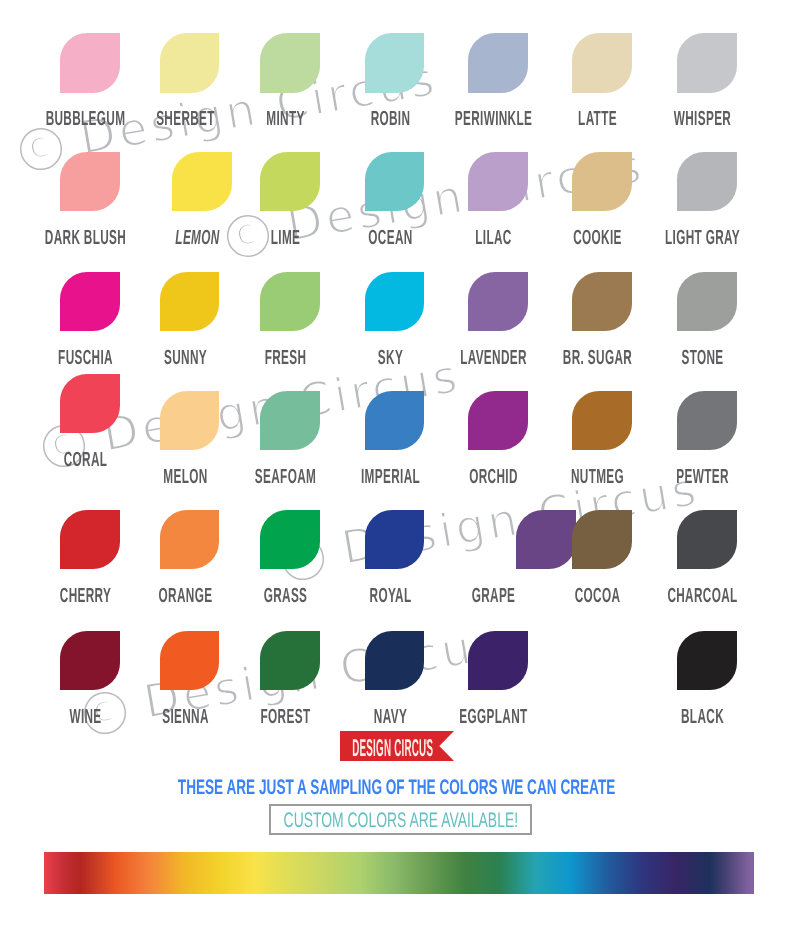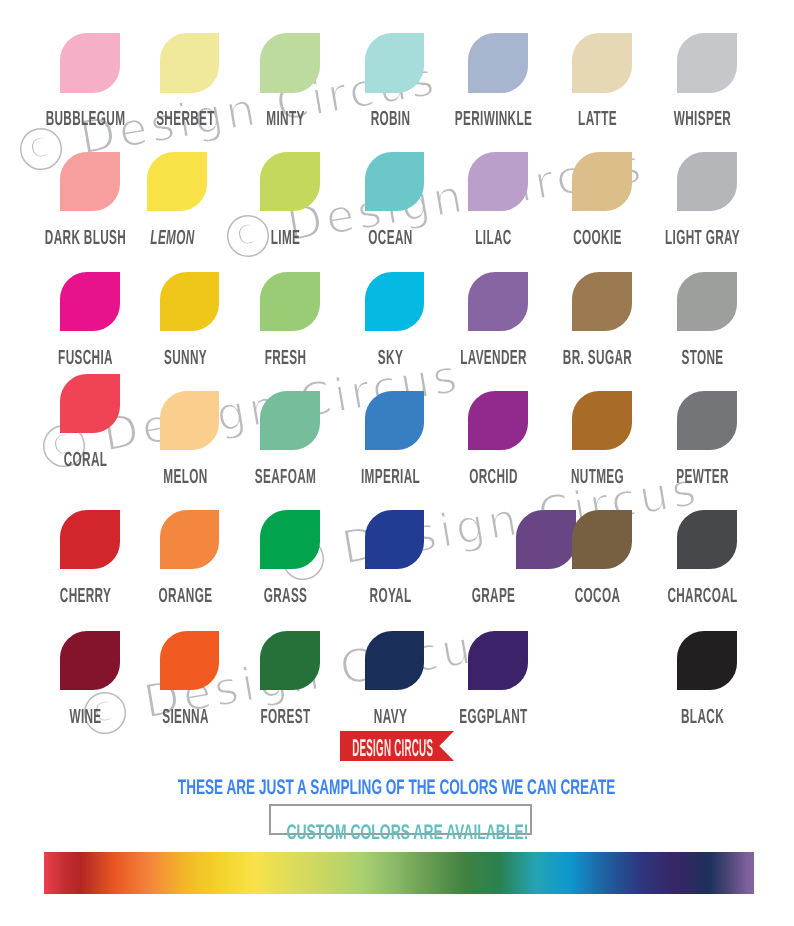--- a/index.html
+++ b/index.html
@@ -30,22 +30,22 @@
   #logo{position:absolute;left:340px;top:731px;width:114px;height:30px;z-index:10;}
   #logo svg{display:block;}
 
   
   #tagline{position:absolute;left:0;top:777px;width:794px;text-align:center;
            color:#5C5C5E;font-weight:bold;font-size:21px;line-height:21px;
            letter-spacing:0px;z-index:10;}
   #tagline span{display:inline-block;transform:scaleX(0.648) translateZ(0);transform-origin:50% 50%;}
   #custombox{position:absolute;left:269px;top:804px;width:259px;height:27px;
              border:2px solid #9A9C9E;background:#fff;z-index:10;}
-  #customtext{position:absolute;left:-60px;top:16px;width:379px;text-align:right;
-              font-weight:bold;font-size:21px;line-height:21px;letter-spacing:0px;}
+  #customtext{position:absolute;left:-60px;top:4px;width:379px;text-align:center;
+              font-weight:normal;font-size:21px;line-height:21px;letter-spacing:0px;}
   #customtext span{display:inline-block;transform:scaleX(0.663) translateZ(0);transform-origin:50% 50%;}
 
   
   #gradbar{position:absolute;left:44px;top:852px;width:710px;height:42px;z-index:10;}
 </style>
 </head>
 <body>
 
 <div id="stage">
 
@@ -143,21 +143,21 @@
         <div class="lbl" style="top: 76px; margin-left: -4px;">LATTE</div>
       </div>
       <div class="cell" style="left: 677px; top: 33.3px;">
         <div class="chip" style="background: rgb(197, 199, 202);"></div>
         <div class="lbl" style="top: 76px; margin-left: -4px;">WHISPER</div>
       </div>
       <div class="cell" style="left: 60px; top: 152.2px;">
         <div class="chip" style="background: rgb(246, 159, 158);"></div>
         <div class="lbl" style="top: 76px; margin-left: -4px;">DARK BLUSH</div>
       </div>
-      <div class="cell" style="left: 147px; top: 152.2px; font-style: italic;">
+      <div class="cell" style="left: 172px; top: 152.2px; font-style: italic;">
         <div class="chip" style="background: rgb(249, 226, 72);"></div>
         <div class="lbl" style="top: 76px; margin-left: -4px;">LEMON</div>
       </div>
       <div class="cell" style="left: 260.2px; top: 152.2px;">
         <div class="chip" style="background: rgb(195, 216, 92);"></div>
         <div class="lbl" style="top: 76px; margin-left: -4px;">LIME</div>
       </div>
       <div class="cell" style="left: 364.5px; top: 152.2px;">
         <div class="chip" style="background: rgb(107, 199, 200);"></div>
         <div class="lbl" style="top: 76px; margin-left: -4px;">OCEAN</div>

